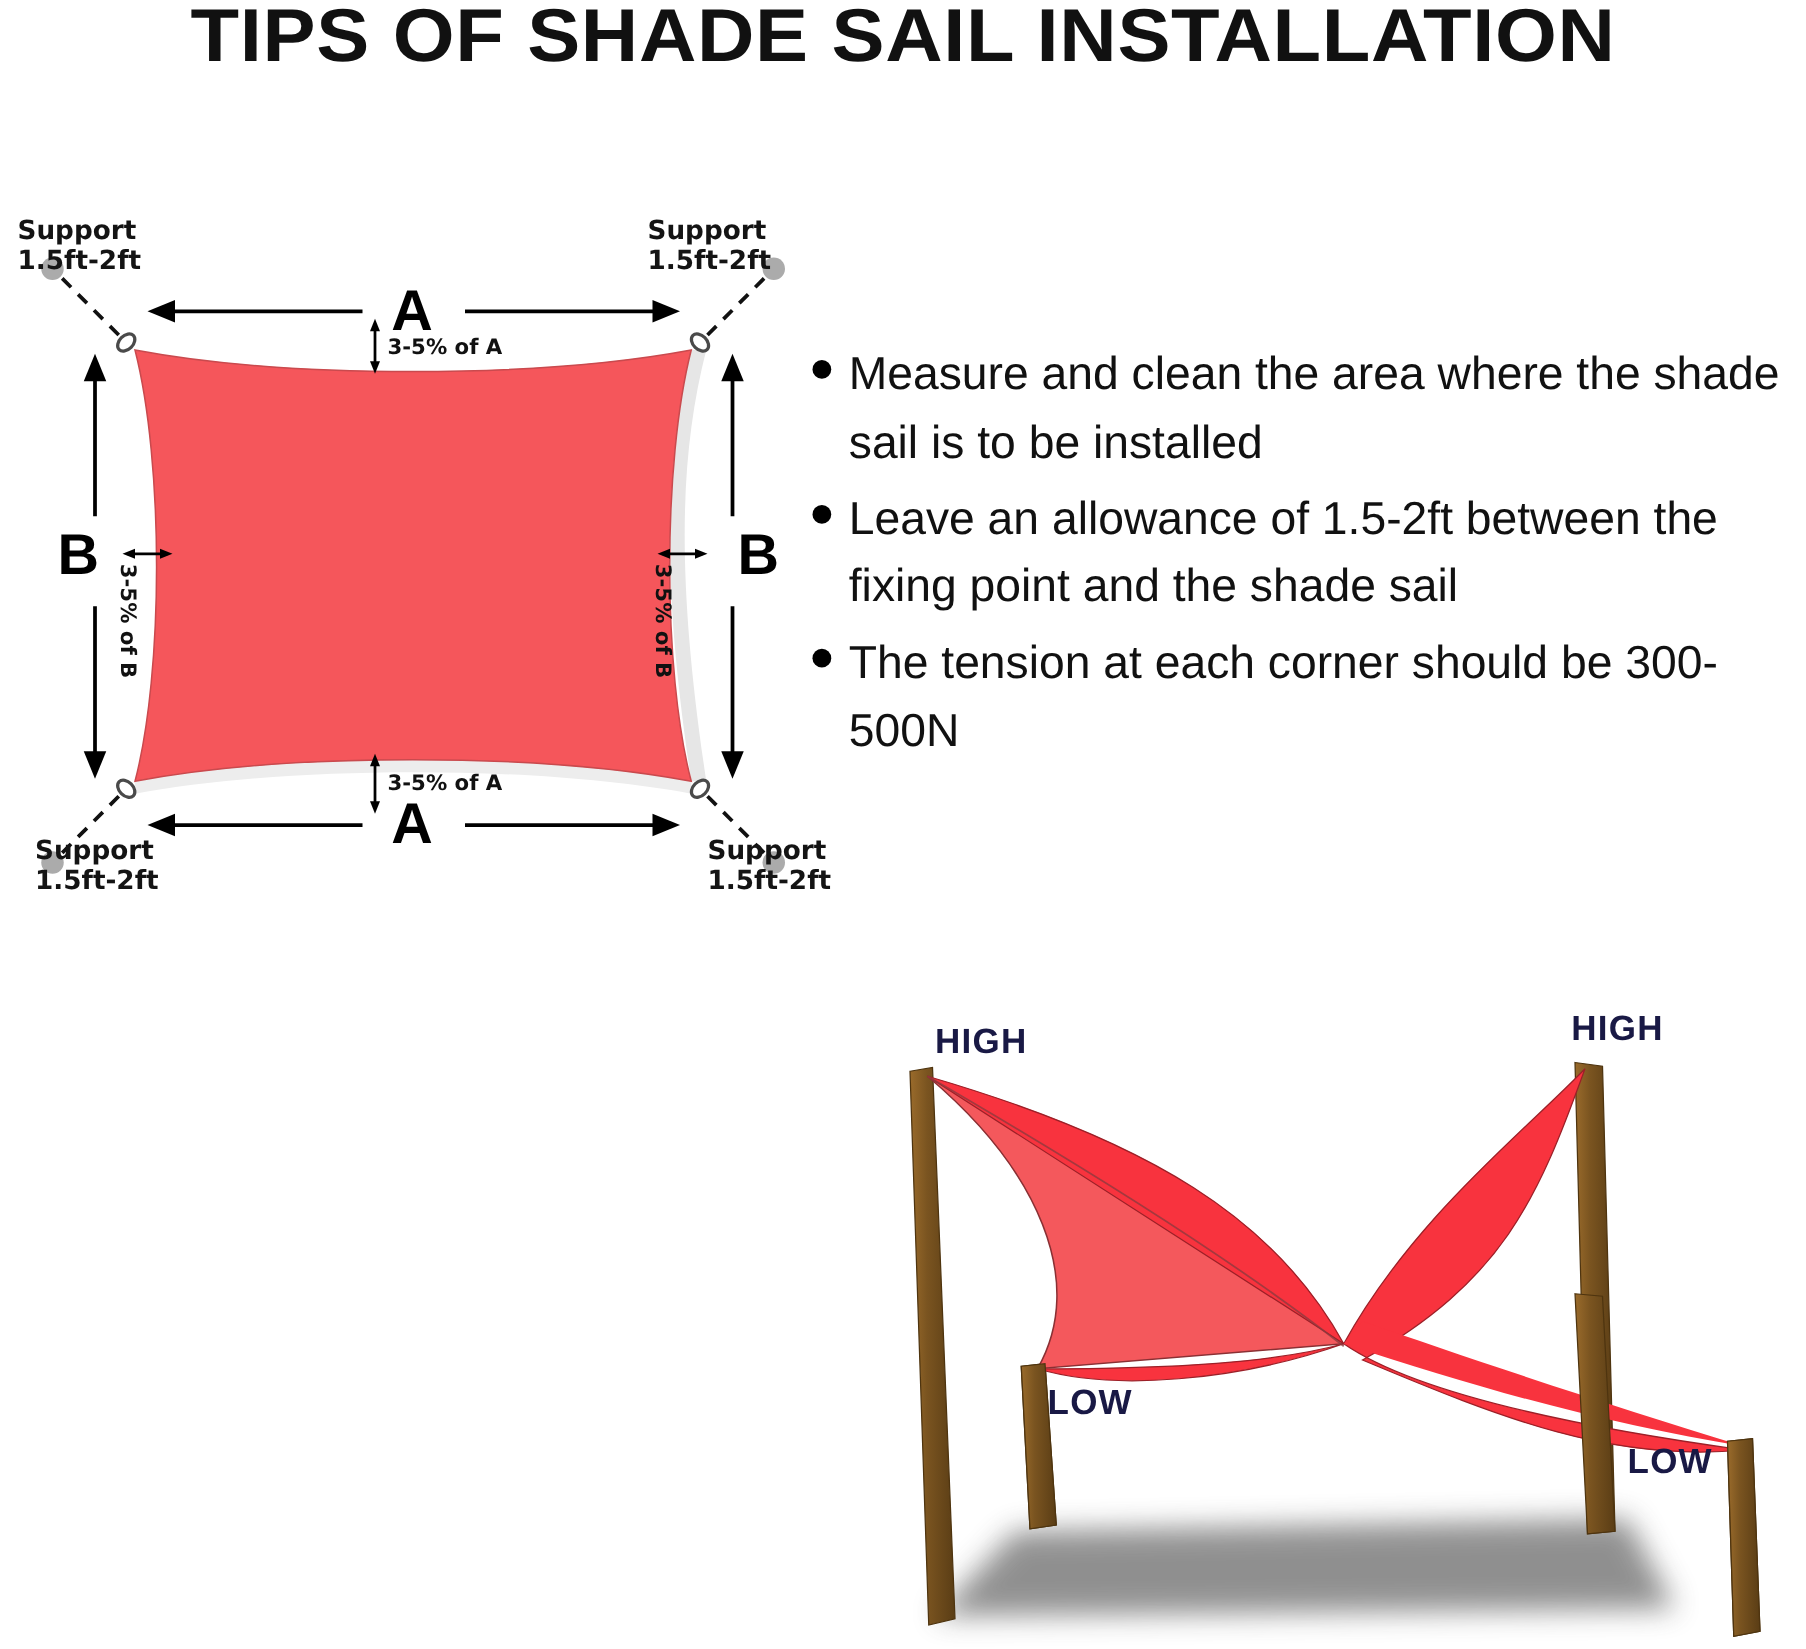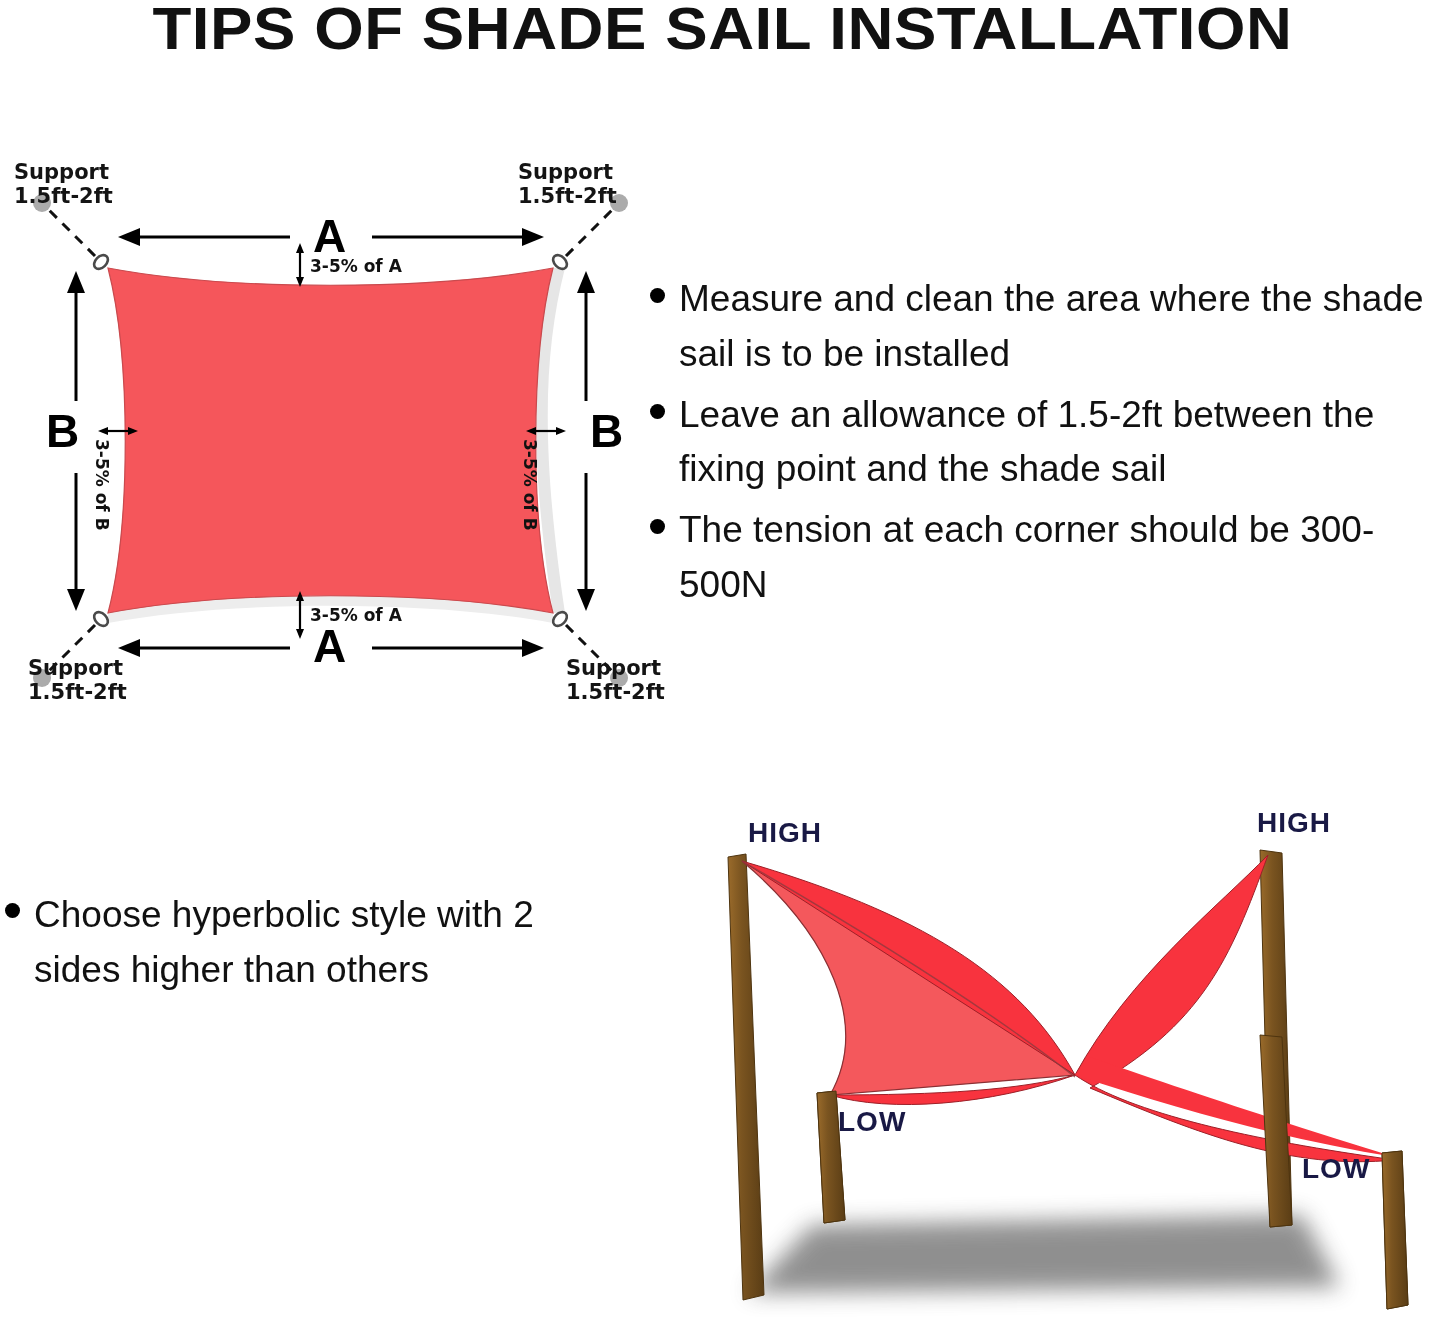--- a/index.html
+++ b/index.html
@@ -10,21 +10,21 @@
   #page-title{
     position:absolute;left:0;top:-4px;width:1445px;text-align:center;
     font-family:"Liberation Sans","DejaVu Sans",sans-serif;
     font-weight:700;font-size:60px;letter-spacing:0.5px;
     transform:scaleX(1.06);transform-origin:center top;
     white-space:nowrap;line-height:1.1;color:#111;
   }
 
   
   #sail-diagram{position:absolute;left:0;top:155;width:660px;height:580px;}
-  #sail-diagram{top:143px;}
+  #sail-diagram{top:155px;}
 
   .support-label{
     position:absolute;font-size:21px;line-height:1.12;font-weight:600;
     color:#141414;white-space:nowrap;
     font-family:"DejaVu Sans","Liberation Sans",sans-serif;
   }
   .support-label span{display:block;}
 
   .dim-letter{
     position:absolute;font-size:46px;font-weight:700;line-height:1;
@@ -192,24 +192,20 @@
     <div class="bullet-dot"></div>
     <div class="bullet-text">Leave an allowance of 1.5-2ft between the fixing point and the shade sail</div>
   </div>
   <div class="bullet-item">
     <div class="bullet-dot"></div>
     <div class="bullet-text">The tension at each corner should be 300-500N</div>
   </div>
 </div>
 
 <div class="bullet-list" id="tips-left">
-  <div class="bullet-item">
-    <div class="bullet-dot"></div>
-    <div class="bullet-text">Choose hyperbolic style with 2 sides higher than others</div>
-  </div>
 </div>
 
 <div id="hyper-diagram">
   <svg width="755" height="524" viewBox="0 0 755 524" style="position:absolute;left:0;top:0;">
 
     <defs>
       <filter id="shadowBlur" x="-30%" y="-60%" width="160%" height="240%">
         <feGaussianBlur stdDeviation="11"></feGaussianBlur>
       </filter>
       <linearGradient id="poleGrad" x1="0" y1="0" x2="1" y2="0">

